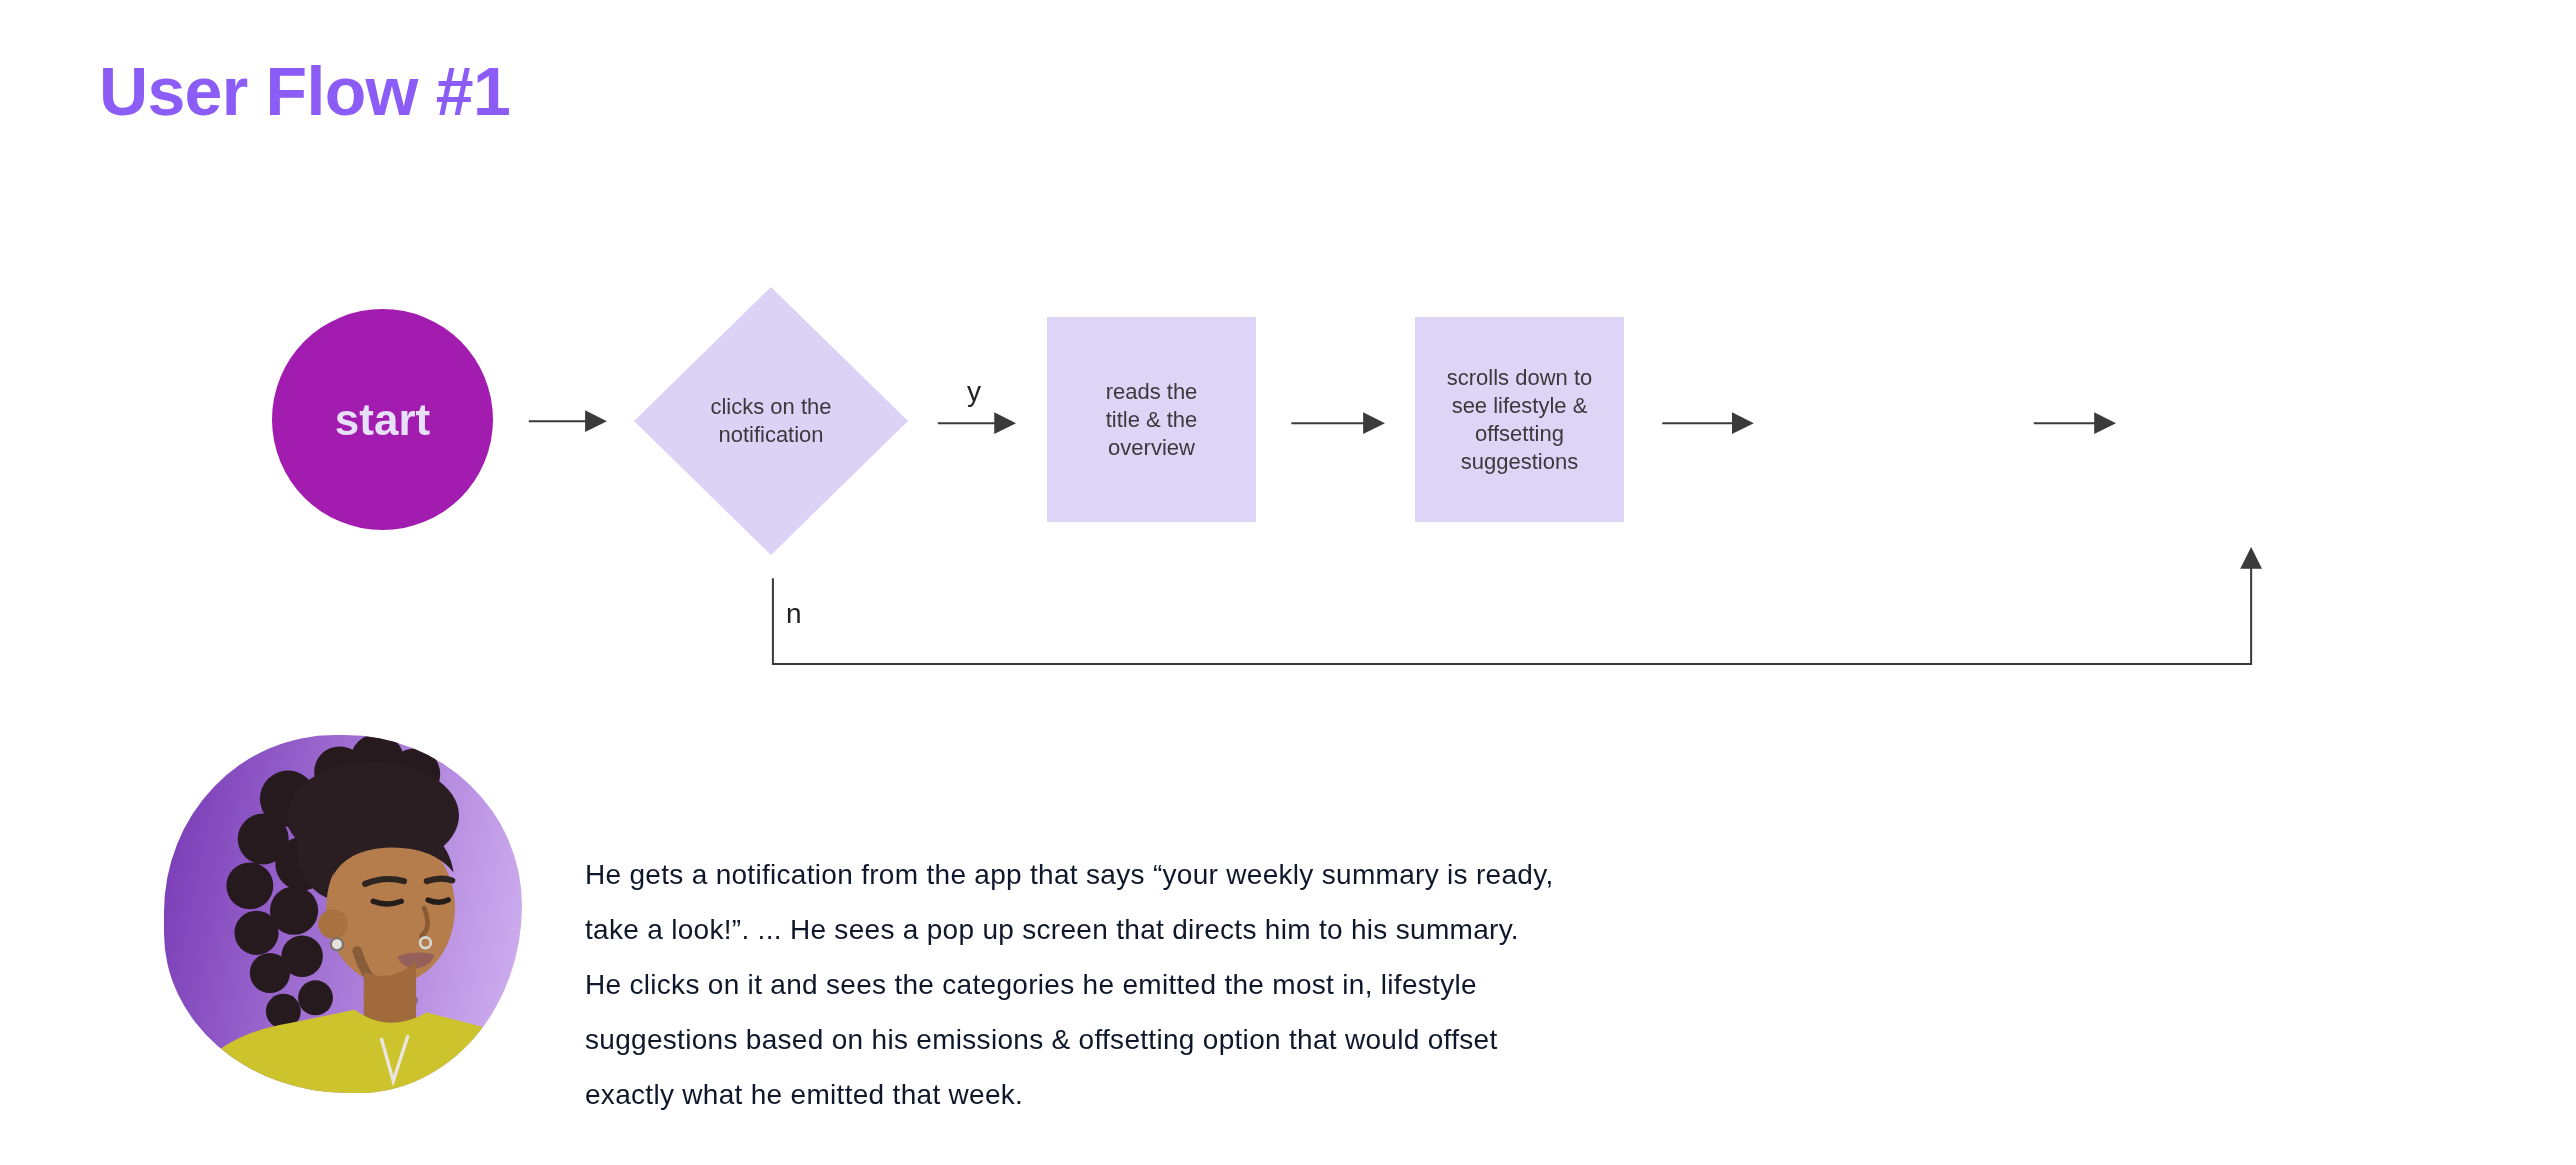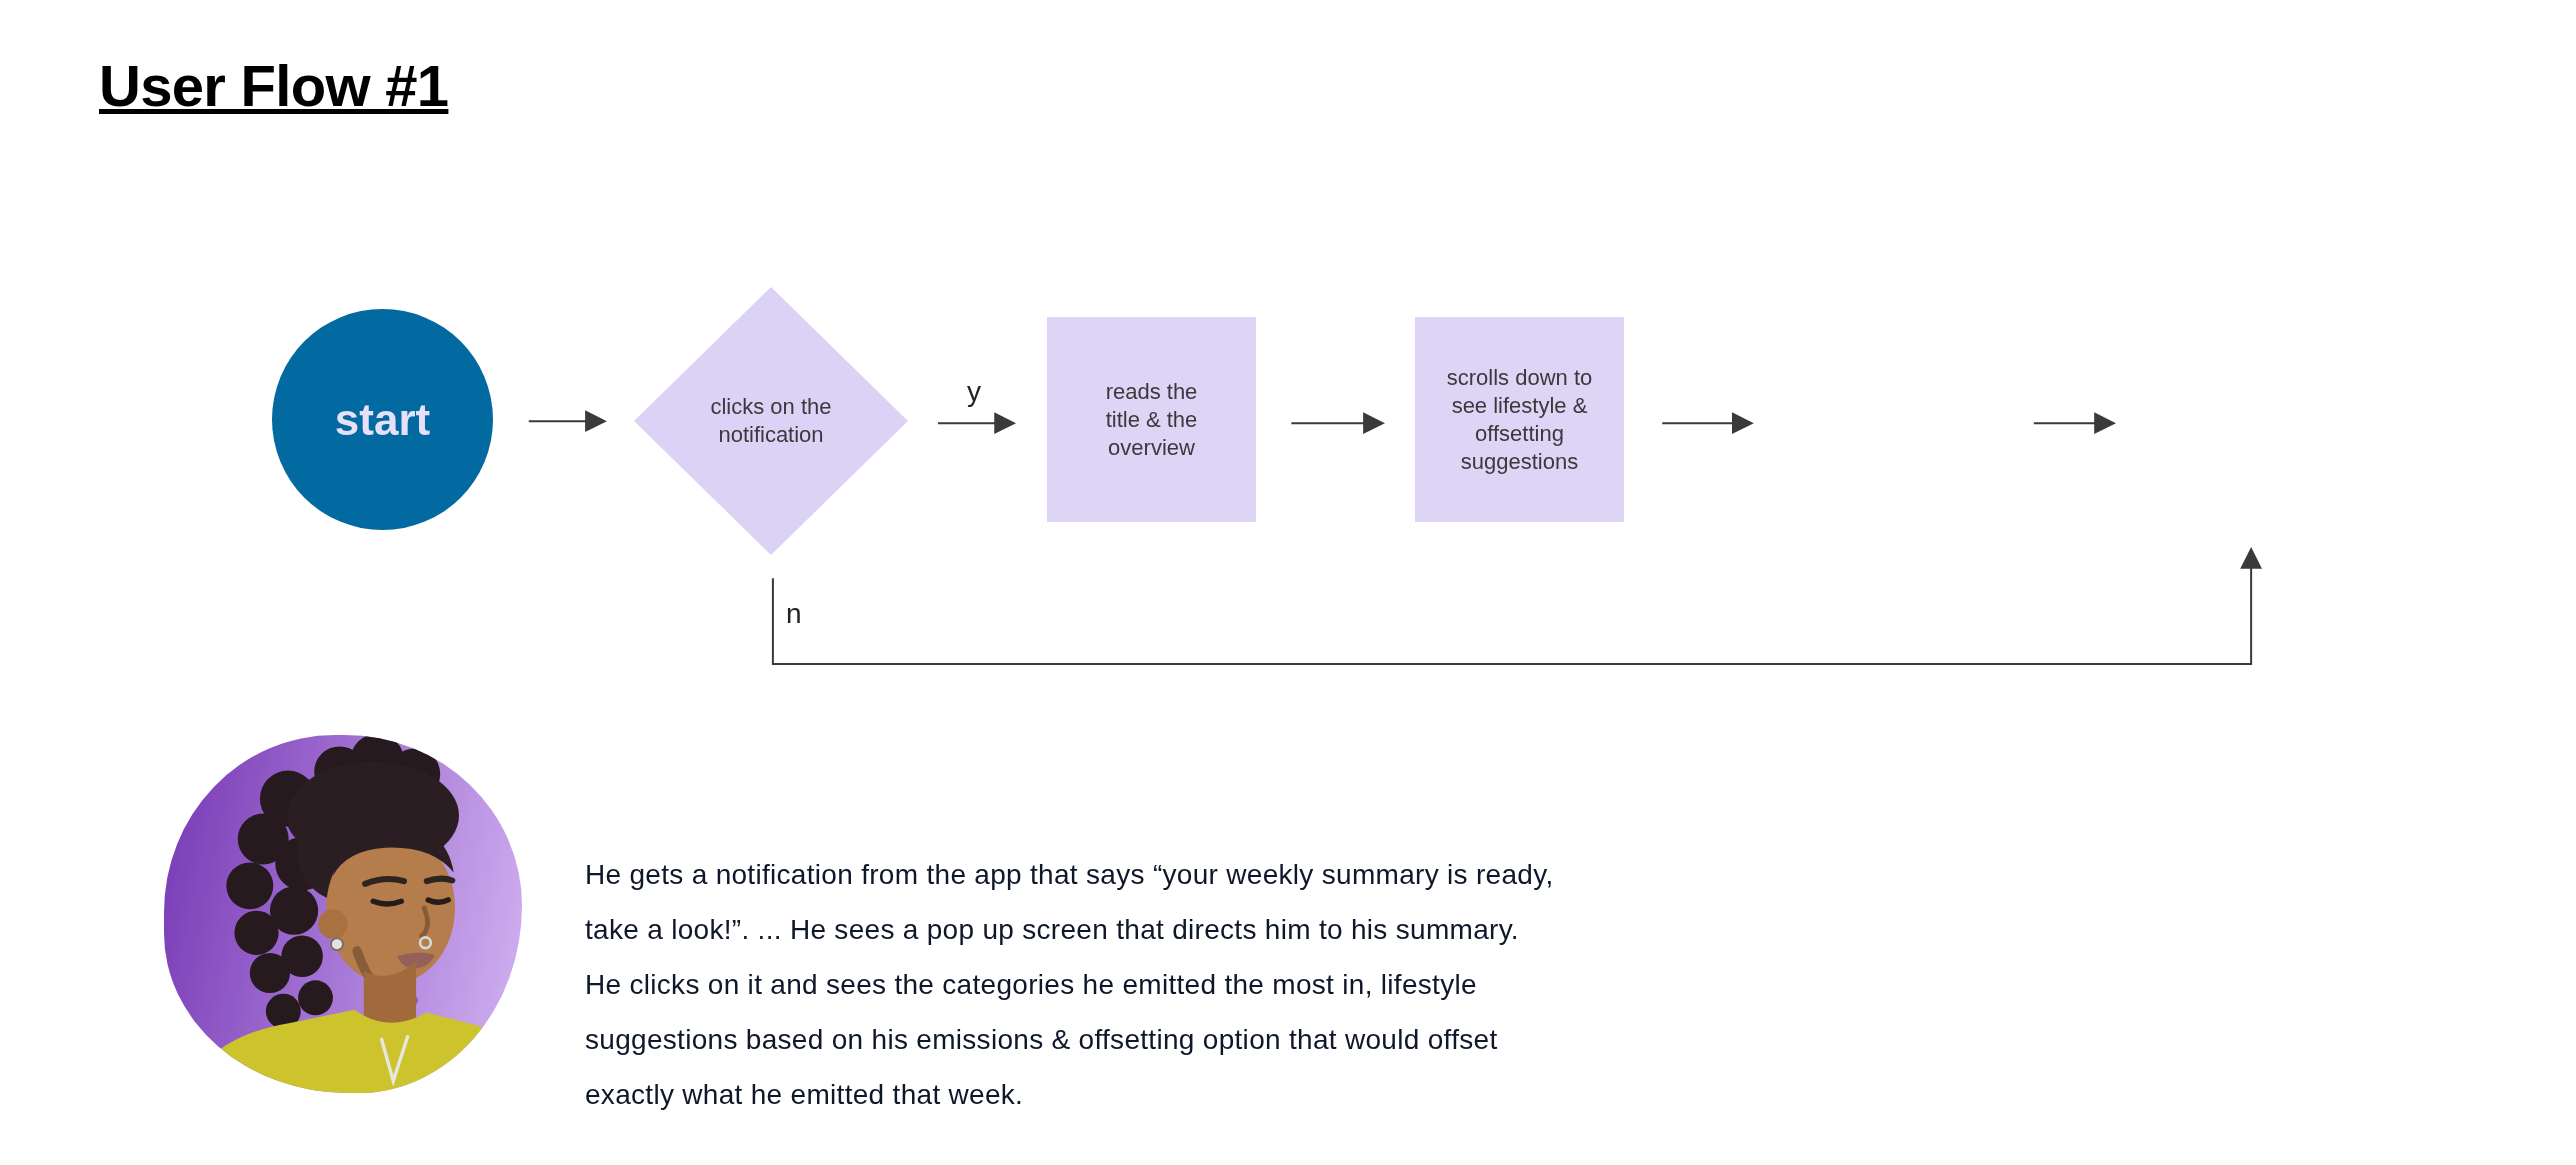--- a/index.html
+++ b/index.html
@@ -9,35 +9,34 @@
     height: 1165px;
     background: #ffffff;
     font-family: "Liberation Sans", sans-serif;
     overflow: hidden;
   }
 
   .page-title {
     position: absolute;
     left: 99px;
     top: 52px;
-    font-size: 58px;
+    font-size: 68px;
     font-weight: bold;
     letter-spacing: -0.7px;
-    color: #000000;
+    color: #8b5cf6;
     margin: 0;
-    text-decoration: underline;
   }
 
   
   .node { position: absolute; display: flex; align-items: center; justify-content: center; text-align: center; box-sizing: border-box; }
 
   .terminator {
     width: 221px; height: 221px;
     border-radius: 50%;
-    background: #0369a1;
+    background: #a21caf;
     color: #E7E0F9;
     font-size: 44px;
     font-weight: bold;
   }
   .node-start { left: 272px; top: 309px; }
   .node-end   { left: 2137px; top: 309px; }
 
   .decision {
     left: 634px; top: 287px;
     width: 274px; height: 268px;

